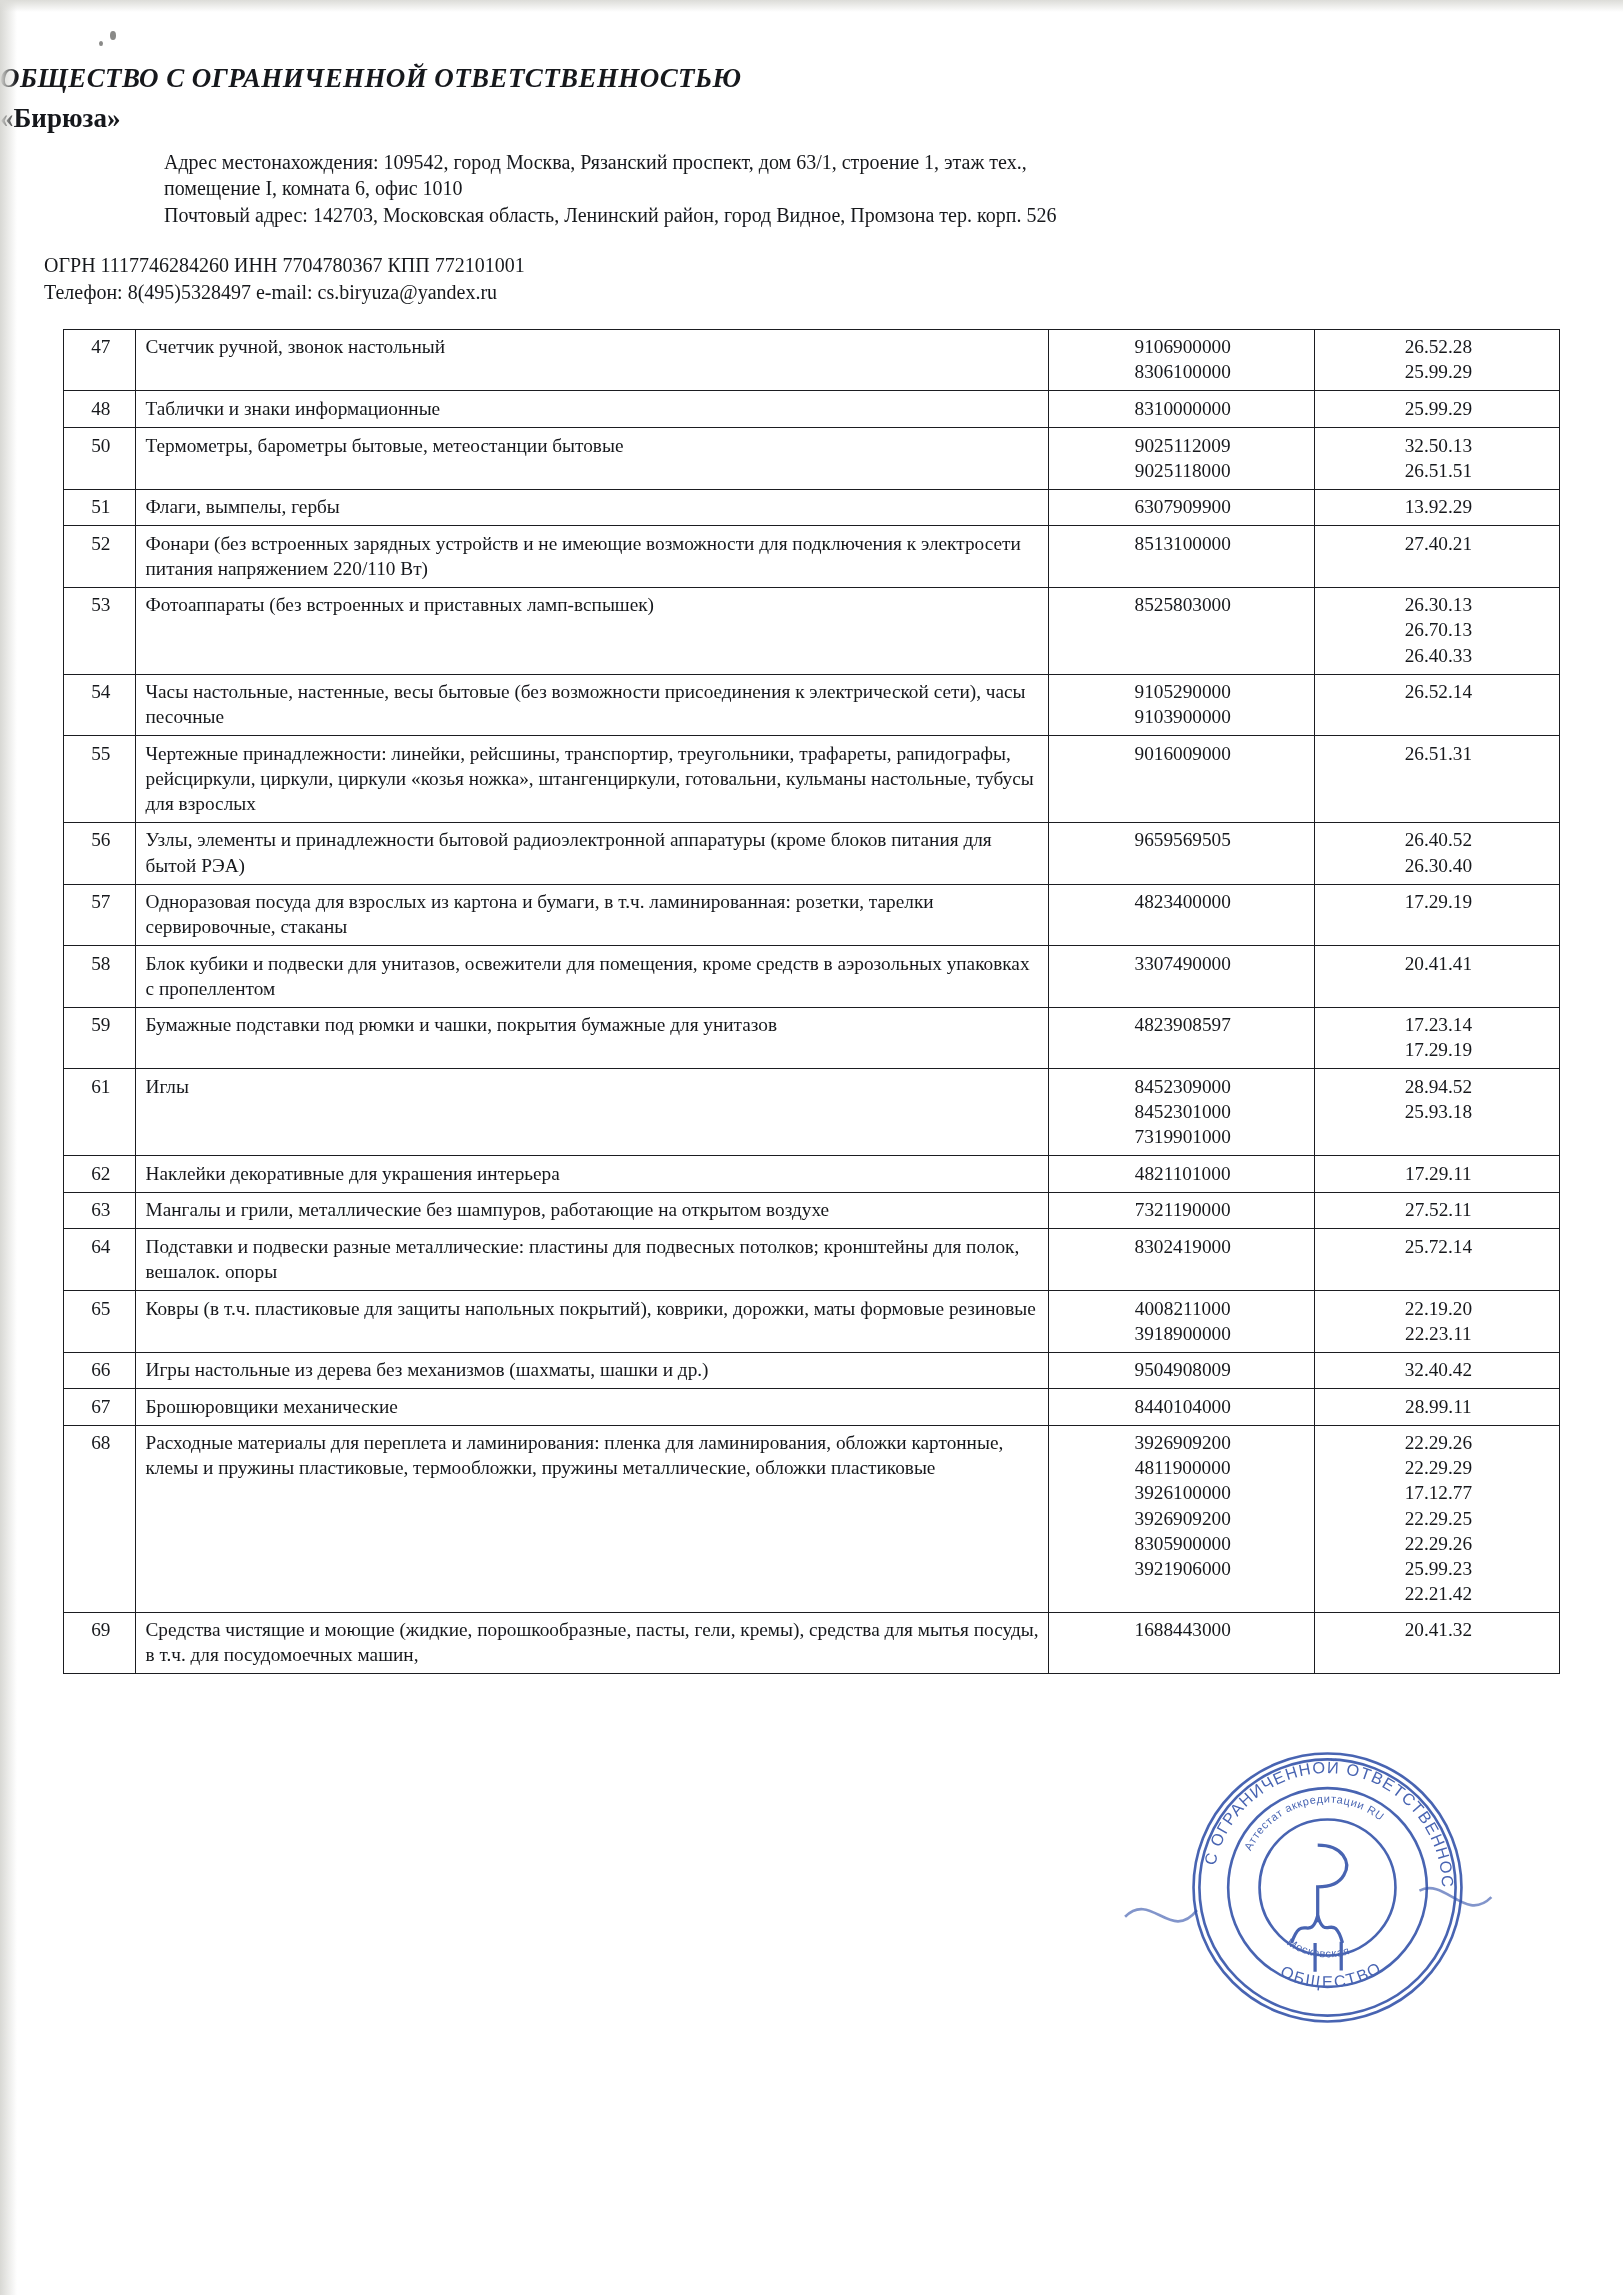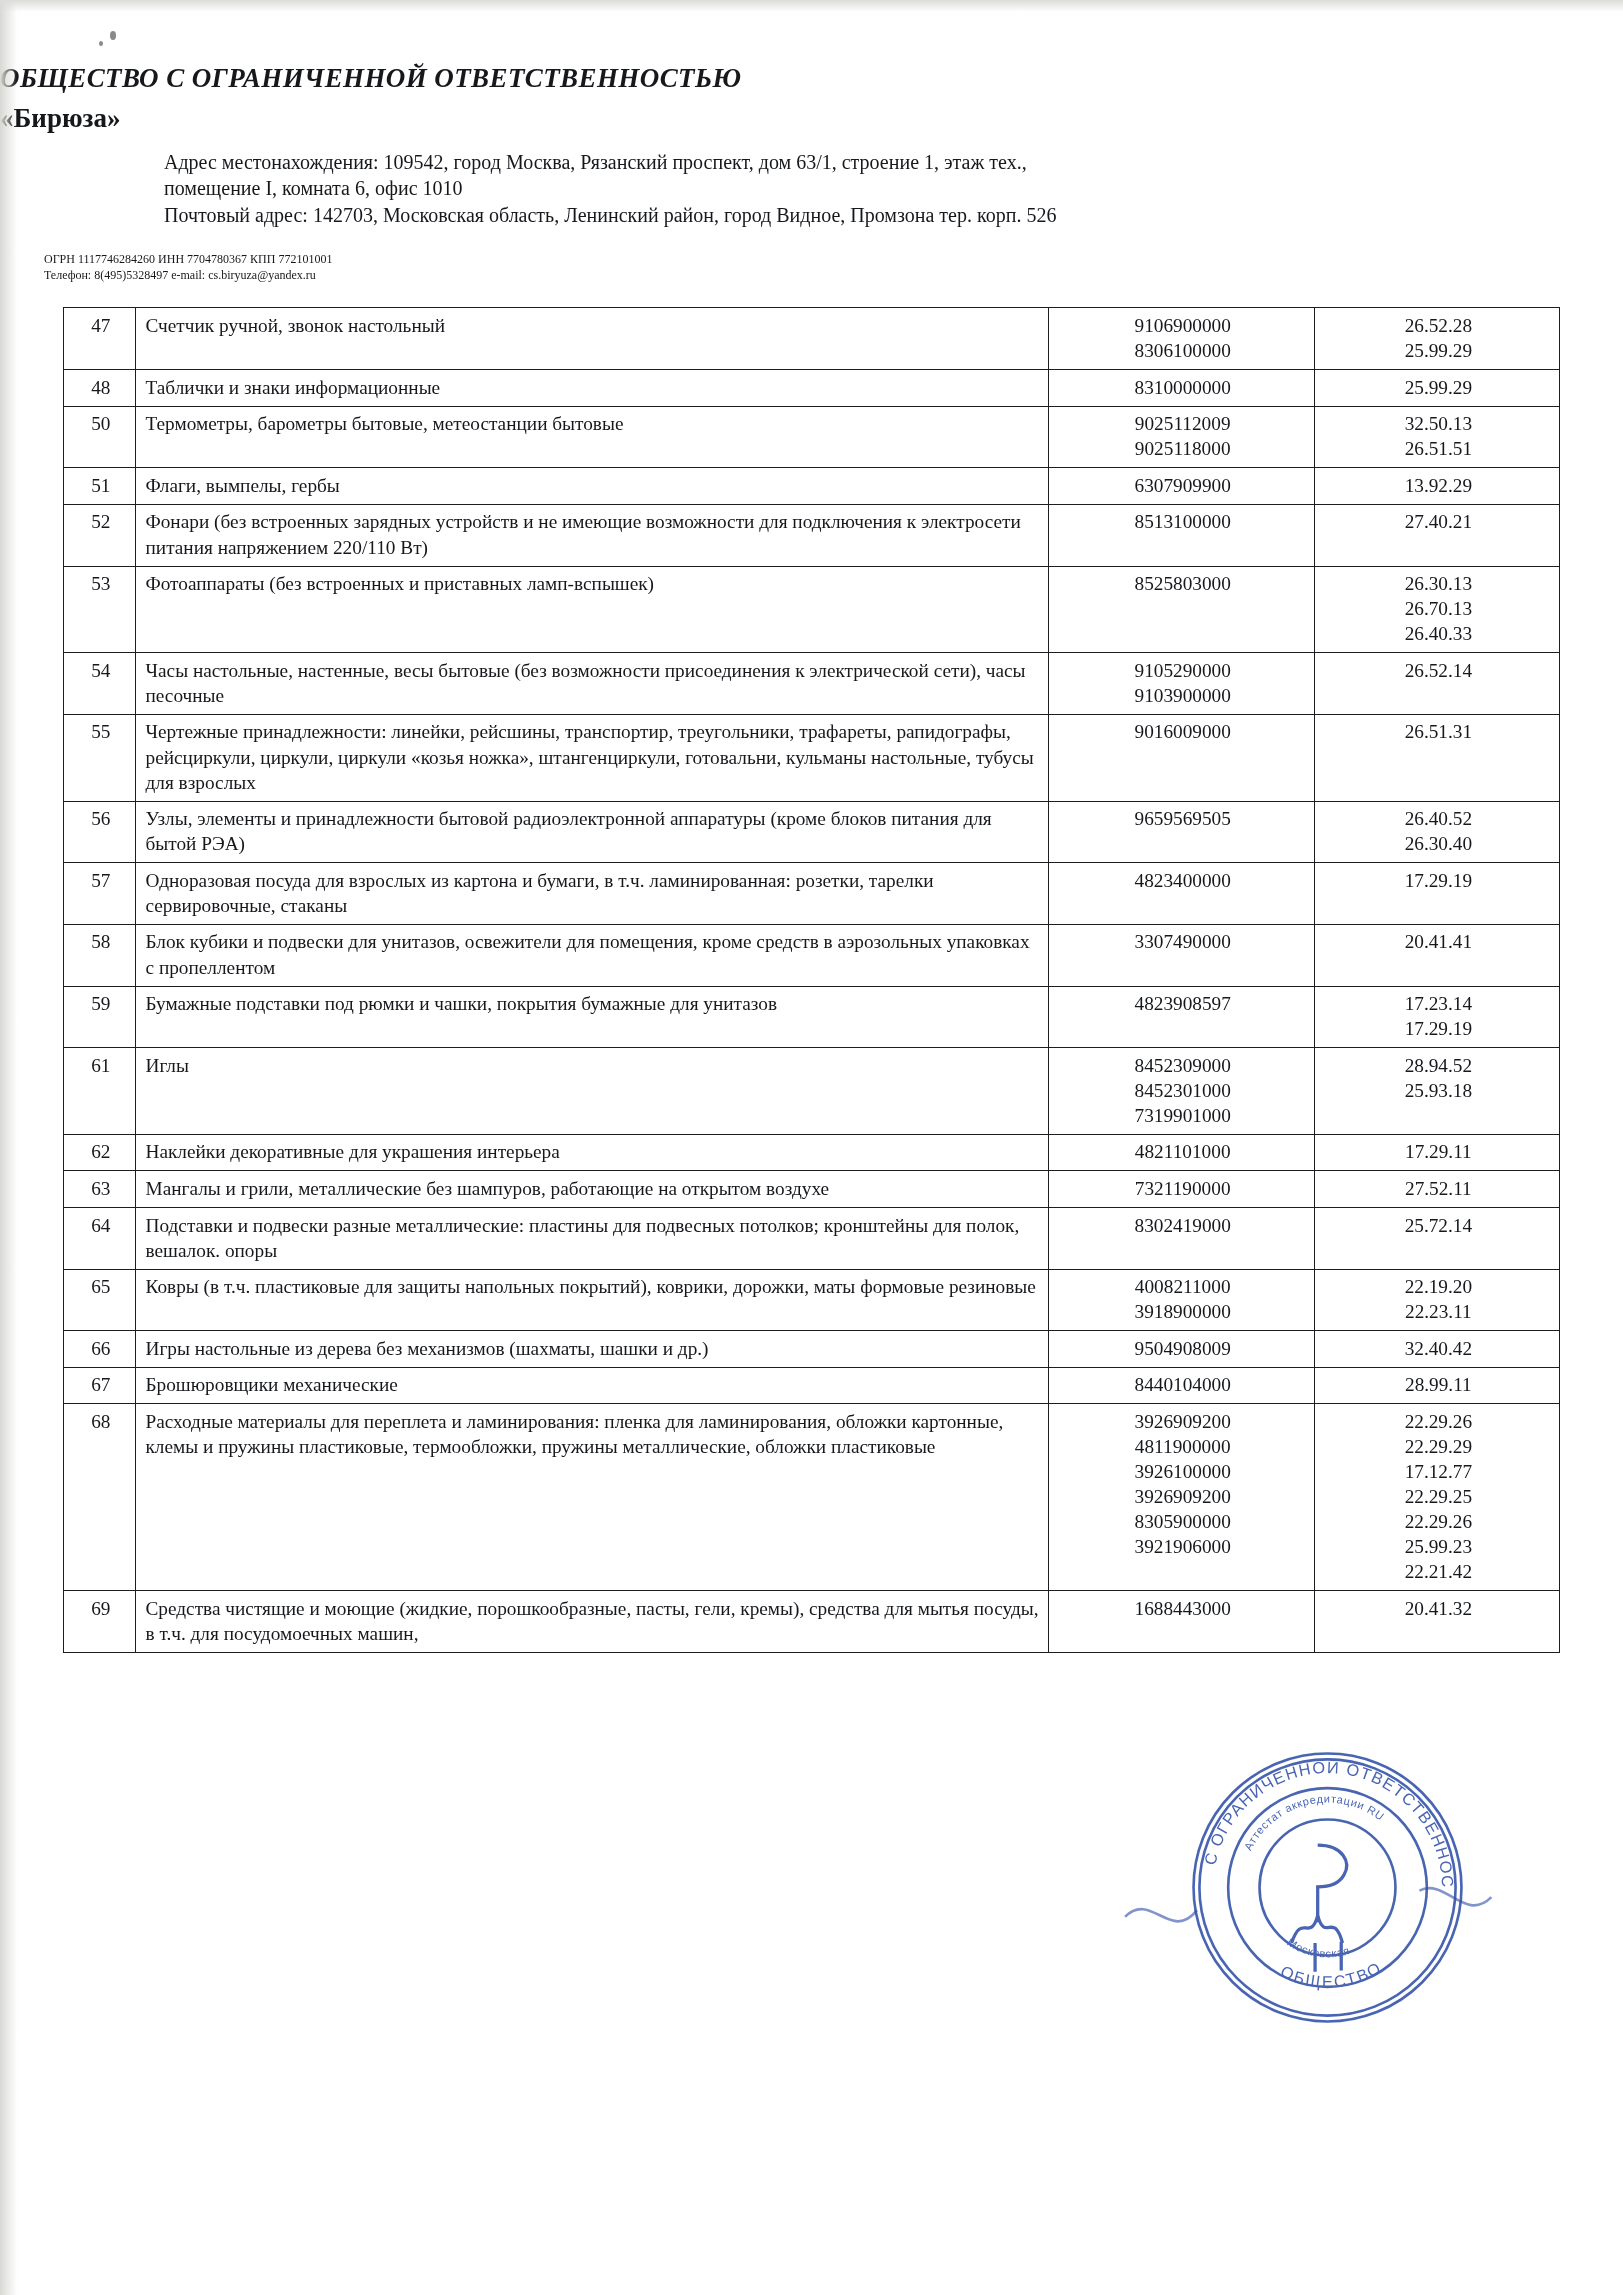--- a/index.html
+++ b/index.html
@@ -61,21 +61,21 @@
   }
   .addr-block {
     margin-top: 14.4px;
     font-size: 20px;
     line-height: 1.33;
     padding: 0 164px;
   }
   .addr-block div { margin: 0; }
   .reg-block {
     margin-top: 23.6px;
-    font-size: 12px;
+    font-size: 20px;
     line-height: 1.33;
     margin-left: 44px;
   }
 
   table.items {
     margin: 23.6px auto 0 auto;
     border-collapse: collapse;
     width: 1433px;
     table-layout: fixed;
   }

